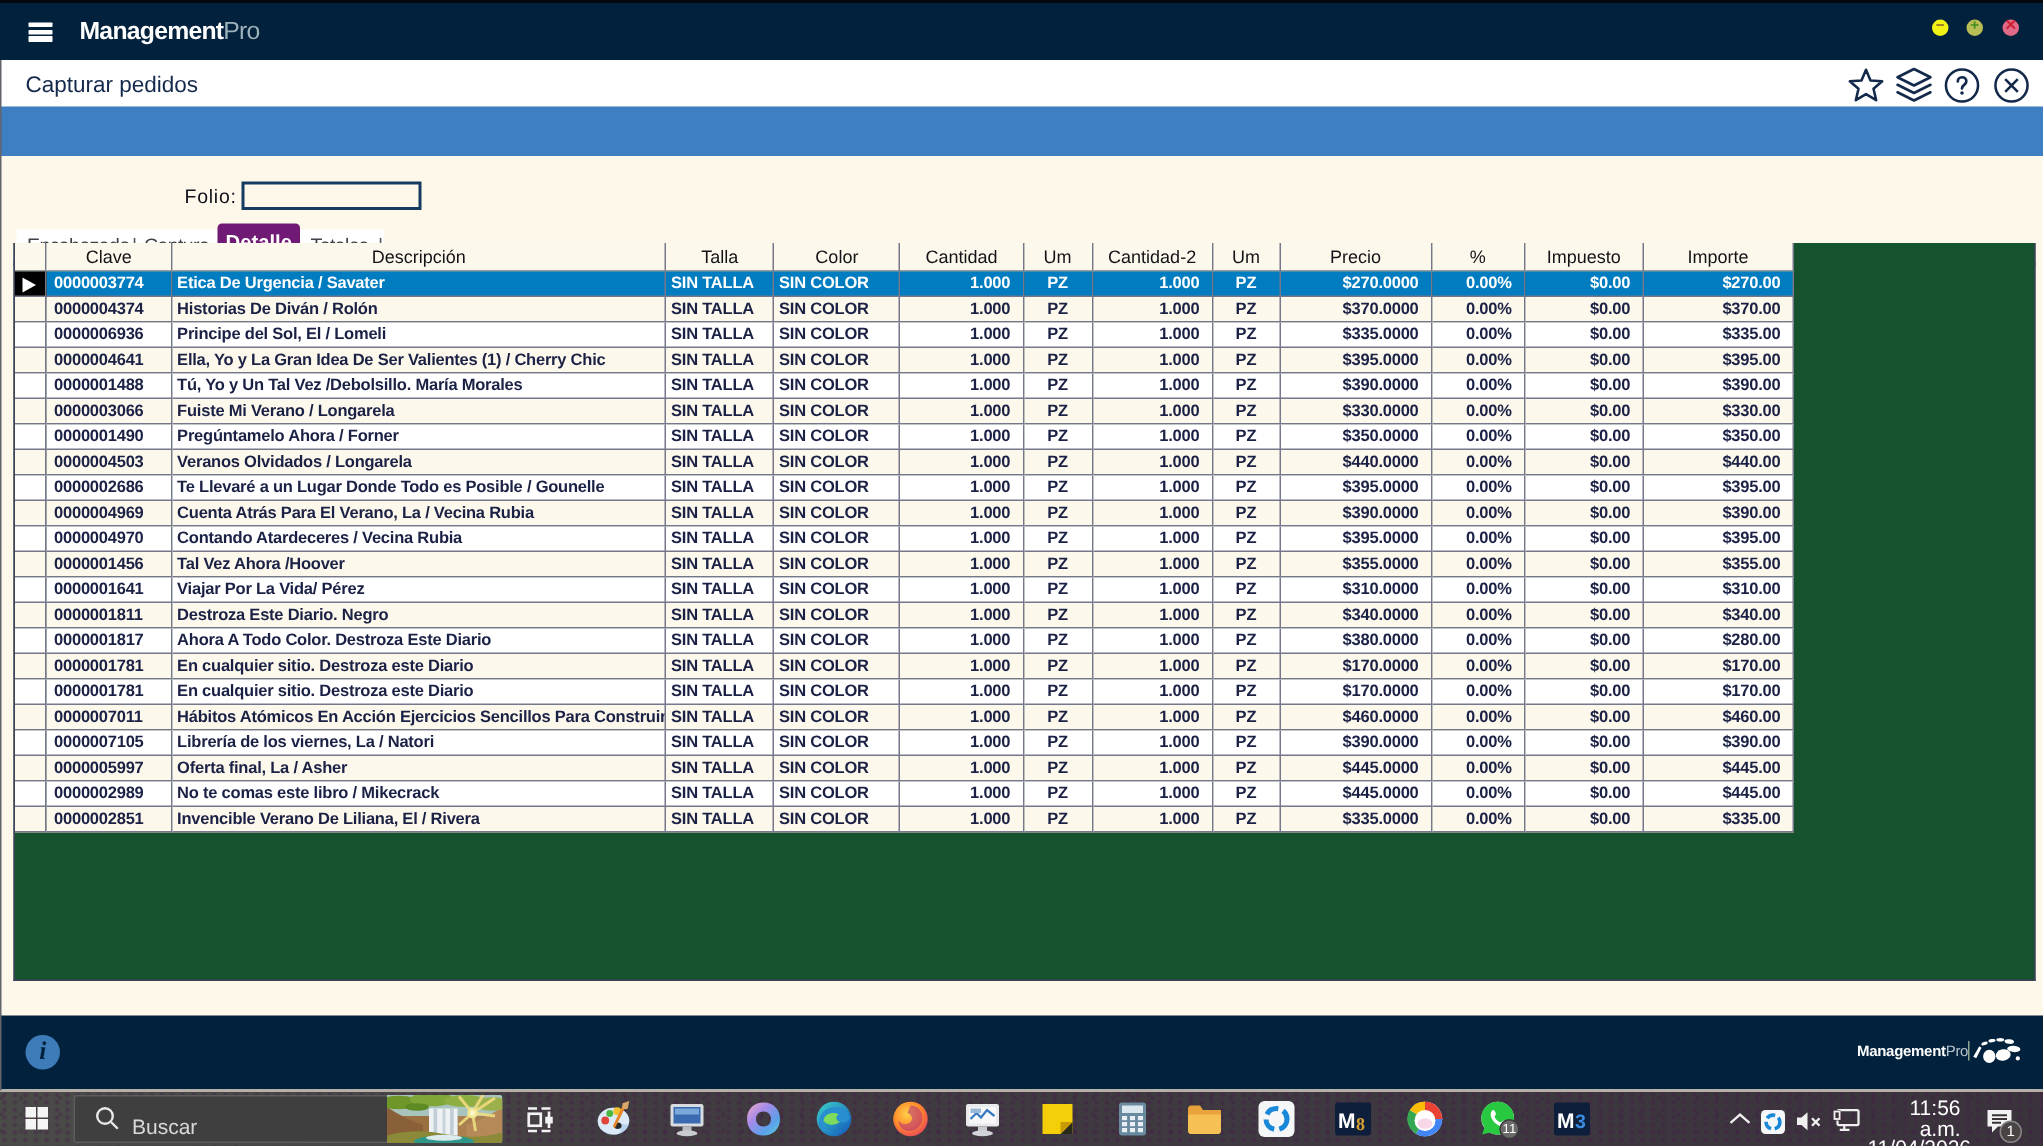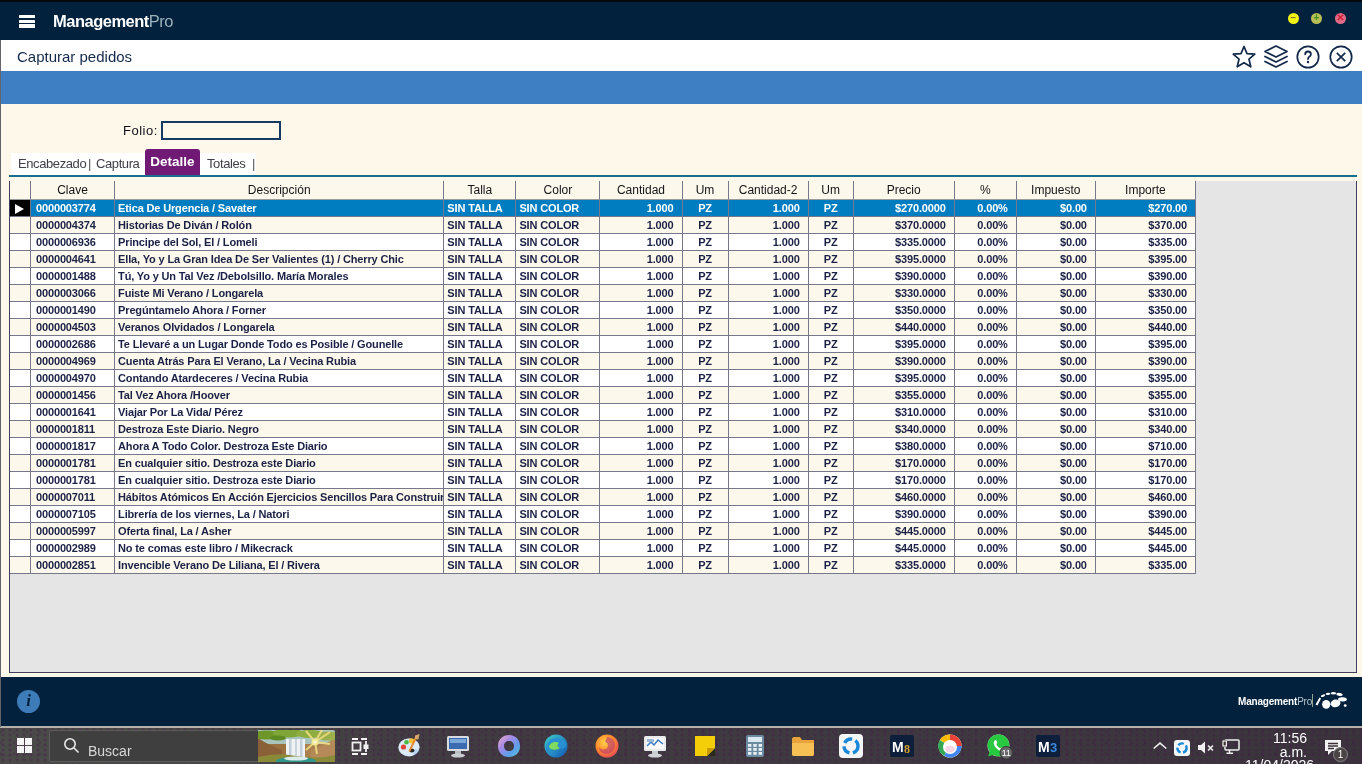--- a/index.html
+++ b/index.html
@@ -15,21 +15,21 @@
 #capt{position:absolute;left:17px;top:48px;font-size:15px;color:#14294b}
 #blueband{position:absolute;left:0;top:71px;width:1362px;height:33px;background:#3e7ec2}
 #folio-l{position:absolute;left:123px;top:123px;font-size:13px;color:#10101c;letter-spacing:.5px}
 #folio-b{position:absolute;left:161px;top:121px;width:120px;height:19px;border:2px solid #173a63;background:#fdf8ea}
 .tabw{position:absolute;top:153px;height:22px;background:#fff}
 #tabw1{left:11px;width:134px}
 #tabw2{left:200px;width:56px}
 .tbt{position:absolute;top:156px;font-size:13px;color:#404048;letter-spacing:-0.4px;white-space:nowrap}
 #tabdet{position:absolute;left:145px;top:149px;width:55px;height:26px;background:#701a75;border-radius:3px 3px 0 0;color:#fff;font-weight:bold;font-size:13.5px;text-align:center;line-height:25px}
 #tabline{position:absolute;left:9px;top:175px;width:1348px;height:2px;background:#166f8e}
-#tblbox{position:absolute;left:9px;top:181px;width:1348px;height:492px;background:#e5e5e5;border:1px solid #3f3f5e;border-top:none}
+#tblbox{position:absolute;left:9px;top:162px;width:1348px;height:492px;background:#14532d;border:1px solid #3f3f5e;border-top:none}
 table{border-collapse:separate;border-spacing:0;table-layout:fixed;width:1186px}
 td,th{overflow:hidden;white-space:nowrap;border-right:1px solid #77778c;border-bottom:1px solid #77778c;height:17px;padding:0;font-size:11px;vertical-align:middle}
 th{height:19px;background:#fdf8ec;font-weight:normal;font-size:12px;color:#141418;border-bottom:1px solid #9b9b9b}
 td{font-weight:bold;color:#1b2145;letter-spacing:-0.15px}
 tr:nth-child(odd) td{background:#fdf8ec}
 tr:nth-child(even) td{background:#fff}
 td.g{background:#fdf8ec;position:relative}
 tr.sel td{background:#007dc0;color:#fff}
 tr.sel td.g{background:#000}
 .ptr{position:absolute;left:5px;top:3.5px;width:0;height:0;border-left:9px solid #fff;border-top:5px solid transparent;border-bottom:5px solid transparent}
@@ -346,21 +346,21 @@
           <td class="c2">Ahora A Todo Color. Destroza Este Diario</td>
           <td class="c3">SIN TALLA</td>
           <td class="c3">SIN COLOR</td>
           <td class="cr">1.000</td>
           <td class="cc">PZ</td>
           <td class="cr">1.000</td>
           <td class="cc">PZ</td>
           <td class="cr">$380.0000</td>
           <td class="cr">0.00%</td>
           <td class="cr">$0.00</td>
-          <td class="cr">$710.00</td>
+          <td class="cr">$280.00</td>
         </tr>
 <tr>
           <td class="g"></td>
           <td class="c1">0000001781</td>
           <td class="c2">En cualquier sitio. Destroza este Diario</td>
           <td class="c3">SIN TALLA</td>
           <td class="c3">SIN COLOR</td>
           <td class="cr">1.000</td>
           <td class="cc">PZ</td>
           <td class="cr">1.000</td>

